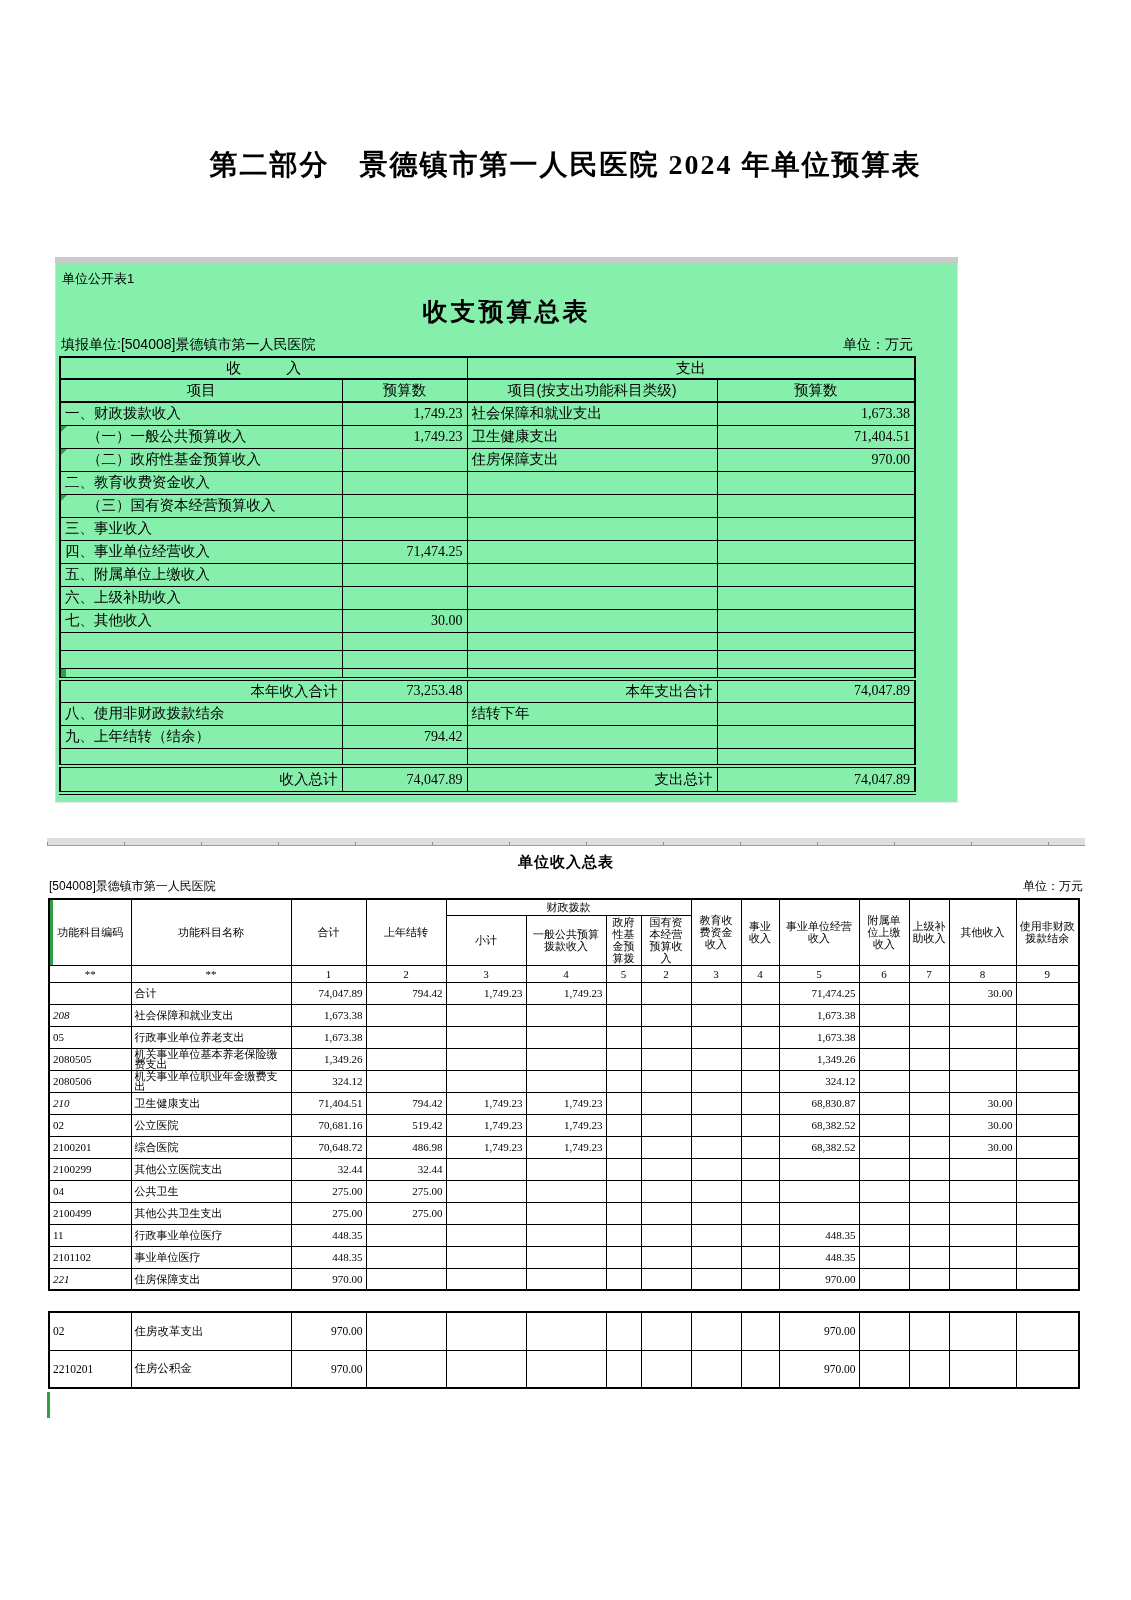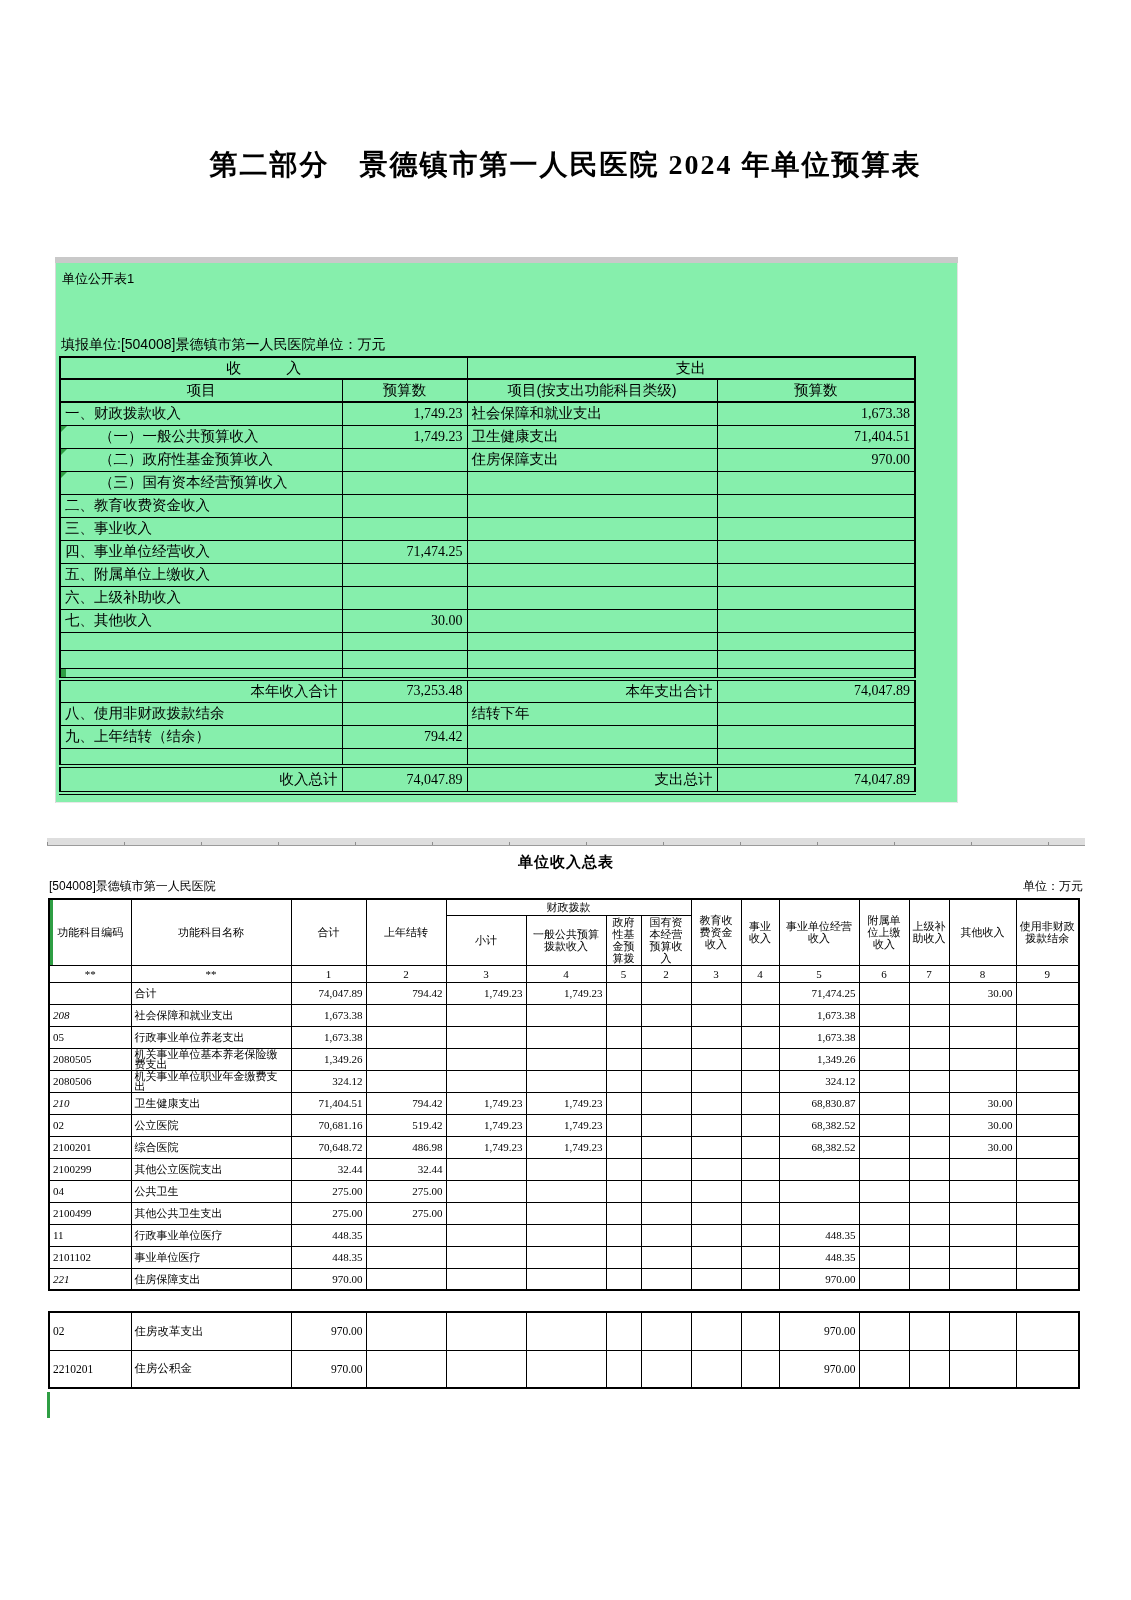--- a/index.html
+++ b/index.html
@@ -24,36 +24,36 @@
     border-top:6px solid #c9c9c9;
     box-shadow: inset 1px 0 0 #d9d9d9, inset -1px 0 0 #e3e3e3, inset 0 -1px 0 #e8e8e8;
   }
   .sheet-label { position:absolute; top:7px; left:7px; font-size:13px; }
   .t1-title {
     position:absolute; top:32px; left:0; width:100%;
     text-align:center; font-size:25px; font-weight:bold; letter-spacing:3px;
   }
   .t1-meta {
     position:absolute; top:73px; left:6px; width:852px;
-    display:flex; justify-content:flex-start; font-size:14px;
+    display:flex; justify-content:space-between; font-size:14px;
   }
   table.grid { border-collapse:collapse; table-layout:fixed; }
   #t1 {
     position:absolute; top:93px; left:4px; width:855px;
     font-size:14.5px; border:2px solid #000;
   }
   #t1 th, #t1 td {
     border:1px solid #000; padding:0 4px; overflow:hidden;
     white-space:nowrap; height:23px; font-weight:normal;
   }
   #t1 thead tr.grp th { height:22px; border-bottom:2px solid #000; font-size:15px; }
   #t1 thead tr.cols th { border-bottom:2px solid #000; }
   #t1 td.num { text-align:right; font-family:"Liberation Serif", serif; font-size:14px; }
   #t1 td.label { text-align:left; }
-  #t1 td.indent { padding-left:38px; }
+  #t1 td.indent { padding-left:26px; }
   #t1 td.ctr { text-align:right; }
   #t1 tr.short td { height:11px; }
   #t1 tr.gap td { height:18px; }
   #t1 tr.tall td { height:27px; }
   #t1 td.etop { border-top:4px double #000; }
   #t1 td.ebot { border-bottom:4px double #000; }
   #t1 td.mark { position:relative; }
   #t1 td.mark::before {
     content:""; position:absolute; left:0; top:0; width:0; height:0;
     border-top:6px solid #2f9e44; border-right:6px solid transparent;
@@ -99,20 +99,21 @@
   .page-break-gap { height:20px; }
   .green-end-bar { width:3px; height:26px; background:#2f9e44; margin-top:3px; }
 </style>
 </head>
 <body>
 
 <div class="page-title">第二部分　景德镇市第一人民医院 2024 年单位预算表</div>
 
 <div class="panel1">
   <div class="sheet-label">单位公开表1</div>
+  <div class="t1-title">收支预算总表</div>
   <div class="t1-meta">
     <span>填报单位:[504008]景德镇市第一人民医院</span>
     <span>单位：万元</span>
   </div>
   <table id="t1" class="grid">
     <colgroup>
       <col style="width:282px">
         <col style="width:125px">
         <col style="width:250px">
         <col style="width:198px">
@@ -142,27 +143,27 @@
           <td class="label">卫生健康支出</td>
           <td class="num">71,404.51</td>
         </tr>
         <tr>
           <td class="label indent mark">（二）政府性基金预算收入</td>
           <td class="num"></td>
           <td class="label">住房保障支出</td>
           <td class="num">970.00</td>
         </tr>
         <tr>
+          <td class="label">二、教育收费资金收入</td>
+          <td class="num"></td>
+          <td class="label"></td>
+          <td class="num"></td>
+        </tr>
+        <tr>
           <td class="label indent mark">（三）国有资本经营预算收入</td>
-          <td class="num"></td>
-          <td class="label"></td>
-          <td class="num"></td>
-        </tr>
-        <tr>
-          <td class="label">二、教育收费资金收入</td>
           <td class="num"></td>
           <td class="label"></td>
           <td class="num"></td>
         </tr>
         <tr>
           <td class="label">三、事业收入</td>
           <td class="num"></td>
           <td class="label"></td>
           <td class="num"></td>
         </tr>

